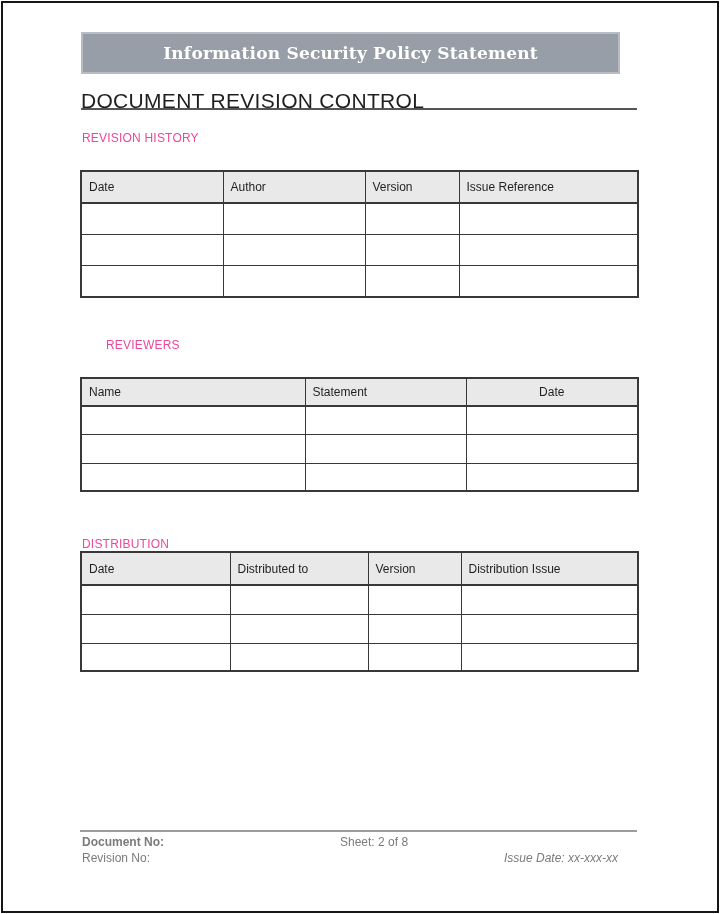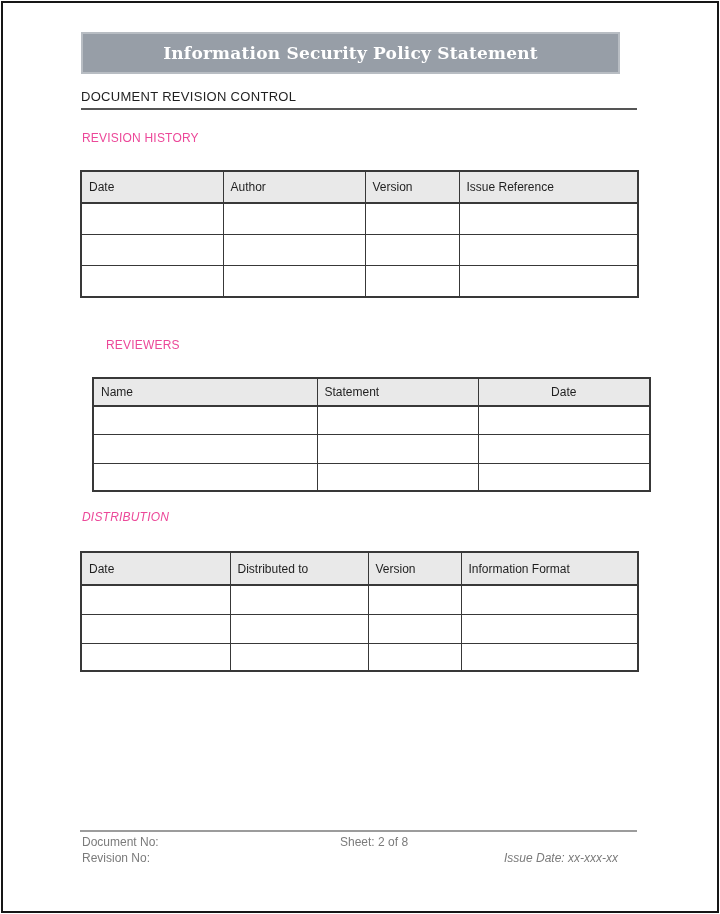--- a/index.html
+++ b/index.html
@@ -35,41 +35,41 @@
     box-sizing:border-box;
     display:flex;align-items:center;justify-content:center;
   }
   .banner-title{
     font-family:"DejaVu Serif","Liberation Serif",serif;
     font-weight:bold;font-size:17px;color:var(--banner-text);
     letter-spacing:.2px;
   }
   .doc-heading{
     position:absolute;left:81px;top:89px;
-    font-size:13px;color:var(--text-dark);letter-spacing:.3px;
+    font-size:21px;color:var(--text-dark);letter-spacing:.3px;
   }
   .heading-rule{
     position:absolute;left:81px;top:108px;width:556px;height:2px;
     background:var(--rule-dark);
   }
   .section-label{
     position:absolute;left:82px;
     font-size:12px;color:#ec4899;letter-spacing:.2px;
   }
   .label-revision{top:131px;}
   .label-reviewers{top:338px;margin-left:24px;}
-  .label-distribution{top:510px;font-style:italic;}
+  .label-distribution{top:537px;}
 
   table.grid{
     position:absolute;left:80px;
     border-collapse:collapse;table-layout:fixed;
     width:557px;
   }
   .grid-revision{top:170px;}
-  .grid-reviewers{top:377px;margin-left:12px;}
+  .grid-reviewers{top:377px;}
   .grid-distribution{top:551px;}
   table.grid, table.grid td, table.grid th{
     border:1.5px solid var(--table-border);
   }
   table.grid{border-width:2px;}
   table.grid th{
     background:var(--table-header-bg);
     font-size:12px;font-weight:normal;color:var(--text-dark);
     text-align:left;padding:0 0 0 7px;vertical-align:middle;
     border-bottom-width:2px;
@@ -79,21 +79,21 @@
   .h32{height:32px;} .h33{height:33px;} .h28{height:28px;}
   .h29{height:29px;} .h31{height:31px;}
 
   .footer-rule{
     position:absolute;left:80px;top:830px;width:557px;height:2px;
     background:var(--rule-light);
   }
   .footer-text{
     position:absolute;font-size:12px;color:var(--footer-text);
   }
-  .f-docno{left:82px;top:835px;}
+  .f-docno{left:82px;top:835px;font-weight:bold;}
   .f-sheet{left:340px;top:835px;}
   .f-revno{left:82px;top:851px;}
   .f-issue{left:80px;top:851px;width:538px;text-align:right;font-style:italic;}
 </style>
 </head>
 <body>
 
 <div class="page">
   <div class="page-border"></div>
 
@@ -177,21 +177,21 @@
       <col style="width:149px">
         <col style="width:138px">
       <col style="width:93px">
         <col style="width:177px">
     </colgroup>
     <tbody>
         <tr class="h33">
       <th>Date</th>
       <th>Distributed to</th>
       <th>Version</th>
-      <th>Information Format</th>
+      <th>Distribution Issue</th>
     </tr>
     <tr class="h29">
       <td></td>
           <td></td>
       <td></td>
           <td></td>
     </tr>
     <tr class="h29">
       <td></td>
           <td></td>

